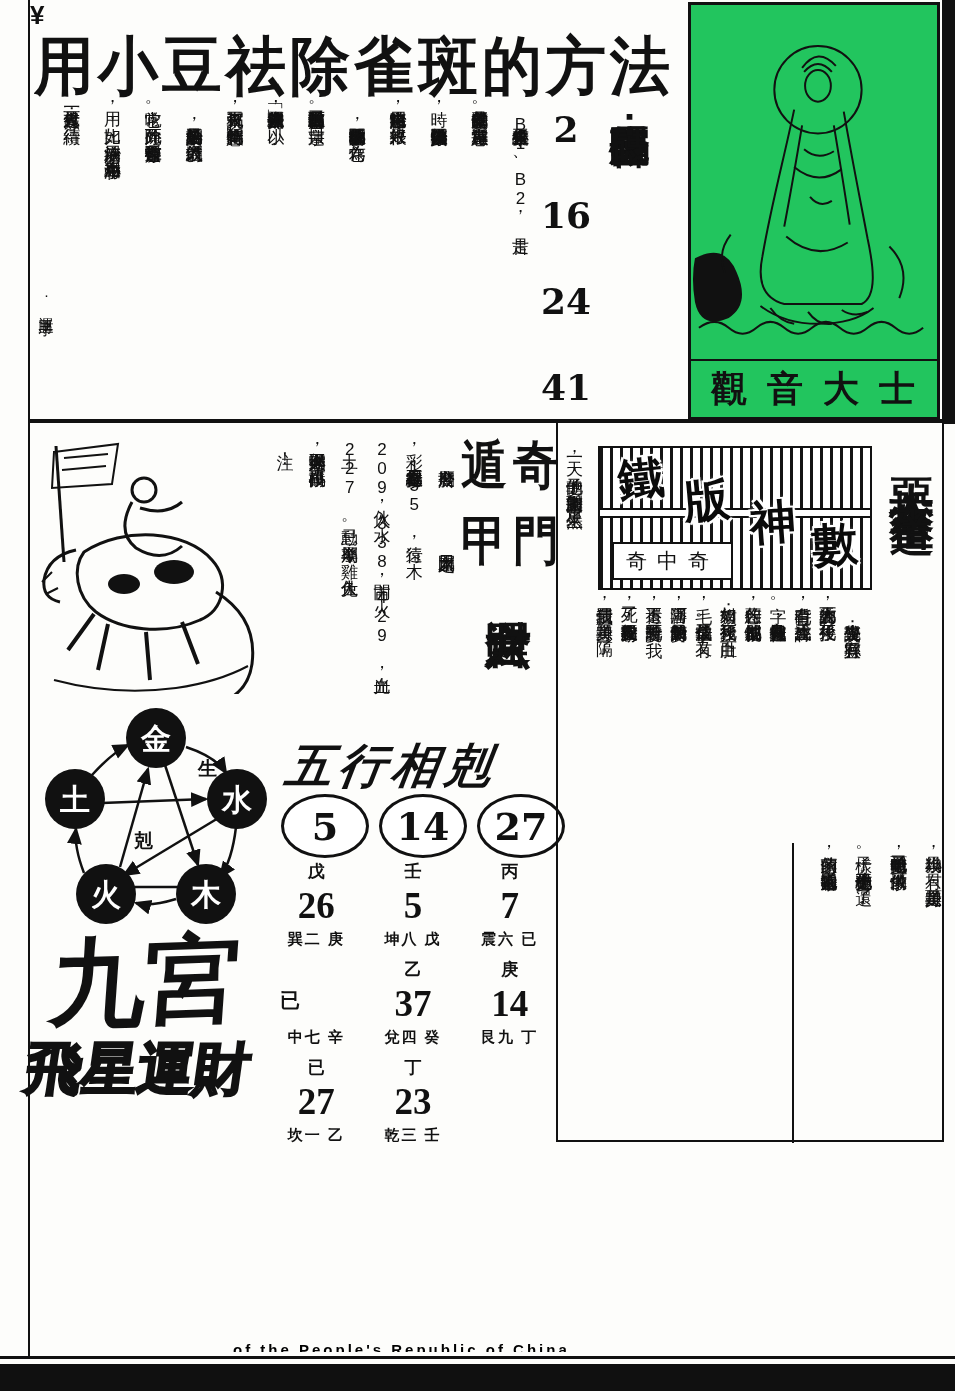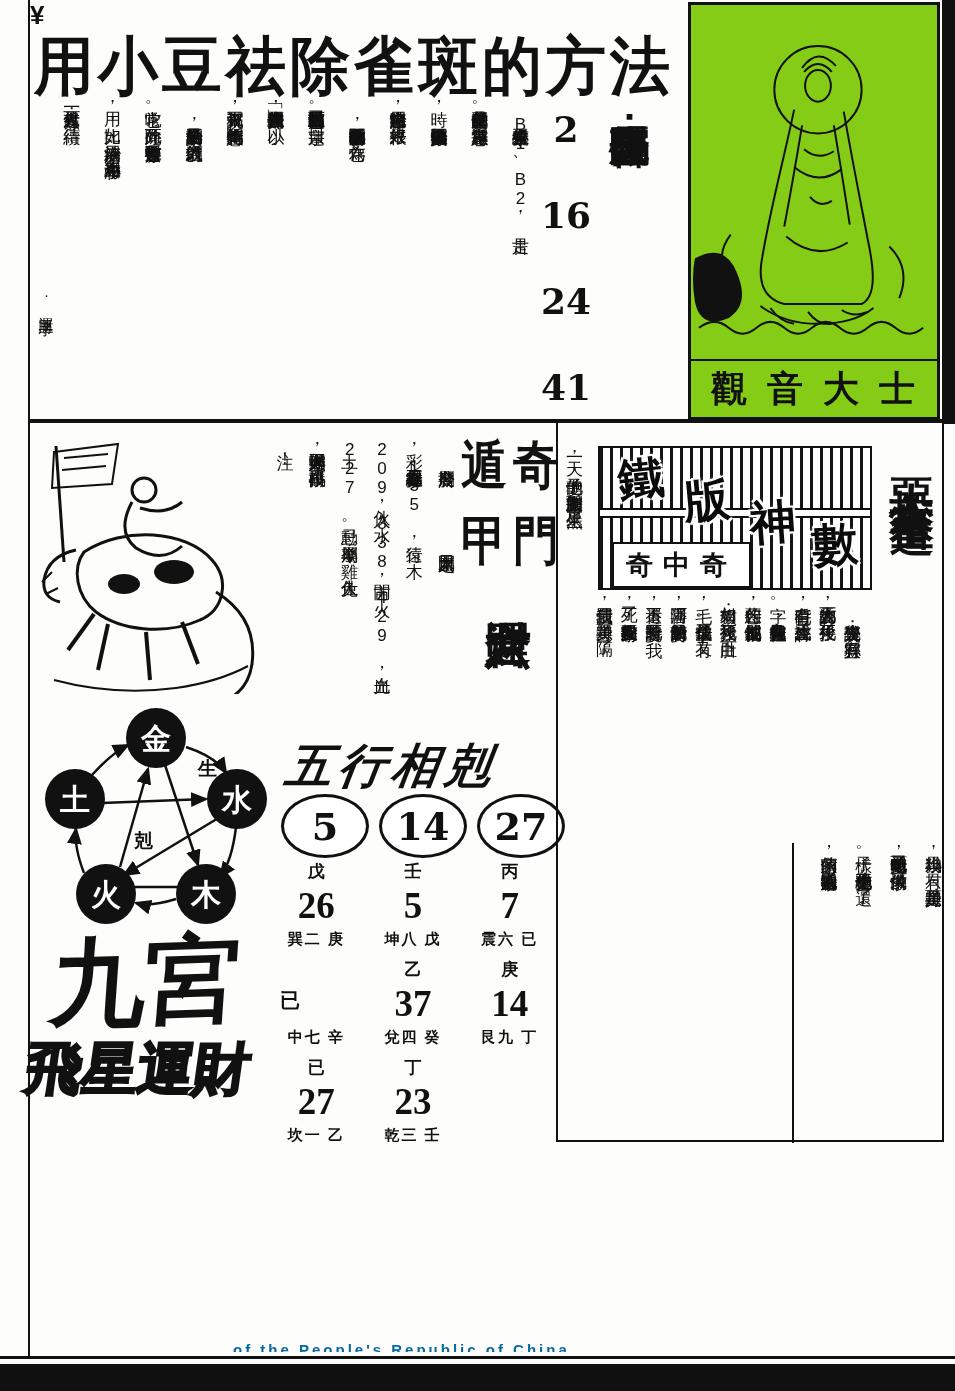--- a/index.html
+++ b/index.html
@@ -21,21 +21,21 @@
   .vcols .vcol{display:block;}
   .top-article{left:34px;top:98px;width:506px;height:318px;font-size:17px;line-height:2.4;}
   .byline{left:36px;top:286px;height:120px;font-size:15px;letter-spacing:2px;}
 
   .oracle-title{left:600px;top:94px;height:326px;font-size:40px;font-weight:700;line-height:1.5;}
   .oracle-nums{left:536px;top:108px;width:60px;height:300px;display:flex;flex-direction:column;
                justify-content:space-between;align-items:center;
                font-family:"DejaVu Serif",serif;font-size:36px;font-weight:700;}
 
   
-  .guanyin-box{left:688px;top:2px;width:252px;height:418px;border:3px solid #111;background:#84cc16;box-sizing:border-box;}
+  .guanyin-box{left:688px;top:2px;width:252px;height:418px;border:3px solid #111;background:#22c55e;box-sizing:border-box;}
   .guanyin-art{position:absolute;left:0;top:0;width:100%;height:352px;}
   .guanyin-caption{position:absolute;left:0;bottom:0;width:100%;height:58px;border-top:2px solid #111;
                    display:flex;align-items:center;justify-content:center;font-size:36px;font-weight:700;letter-spacing:20px;padding-left:18px;box-sizing:border-box;}
 
   
   .qimen-block{left:458px;top:428px;width:104px;height:156px;display:grid;grid-template-columns:52px 52px;grid-auto-rows:76px;
                font-size:46px;font-weight:900;font-family:"DejaVu Serif",serif;}
   .qimen-block span{display:flex;align-items:center;justify-content:center;transform:scaleY(1.15);}
   .qimen-sub{left:478px;top:584px;height:214px;font-size:46px;font-weight:900;line-height:1.35;font-family:"DejaVu Serif",serif;}
   .qimen-article{left:264px;top:440px;width:198px;height:302px;font-size:17px;line-height:1.9;}
@@ -61,32 +61,32 @@
   .callig-small{left:26px;top:1032px;width:240px;font-size:56px;font-weight:900;font-family:"DejaVu Serif",serif;
                 color:#fff;-webkit-text-stroke:2.5px #111;text-stroke:2.5px #111;transform:skewX(-8deg);white-space:nowrap;}
 
   
   .tieban{left:598px;top:446px;width:274px;height:144px;border:2px solid #111;box-sizing:border-box;
           background:repeating-linear-gradient(to right,#141414 0 3px,#fff 3px 10px);}
   .tieban-band{position:absolute;left:0;top:60px;width:100%;height:6px;background:#fff;border-top:2px solid #111;border-bottom:2px solid #111;}
   .tieban-char{position:absolute;font-size:46px;font-weight:900;font-family:"DejaVu Serif",serif;color:#0a0a0a;
                text-shadow:2px 2px 0 #fff,-2px -2px 0 #fff,2px -2px 0 #fff,-2px 2px 0 #fff,0 0 5px #fff;}
   .tieban-badge{position:absolute;left:12px;top:94px;background:#fff;border:2px solid #111;padding:3px 12px;
-                font-size:27px;font-weight:700;letter-spacing:10px;}
+                font-size:21px;font-weight:400;letter-spacing:10px;}
 
   
   .right-title{left:884px;top:442px;height:376px;font-size:44px;font-weight:900;line-height:1.3;letter-spacing:6px;}
   .right-article{left:586px;top:594px;width:278px;height:290px;font-size:17px;line-height:1.46;}
   .right-full-col{left:558px;top:448px;width:28px;height:438px;font-size:17px;}
   .right-cont{left:792px;top:843px;width:152px;height:300px;border-left:2px solid #111;padding-left:4px;
               font-size:17px;line-height:2.05;}
 
   
   .footer-clip{left:233px;top:1341px;width:510px;height:11px;overflow:hidden;}
-  .footer-clip span{display:block;font-size:15px;font-weight:700;letter-spacing:3px;color:#0369a1;white-space:nowrap;}
+  .footer-clip span{display:block;font-size:15px;font-weight:700;letter-spacing:3px;color:#000000;white-space:nowrap;}
 
   .corner-mark{left:30px;top:0px;font-size:26px;font-weight:900;}
   svg{display:block;}
 </style>
 </head>
 <body>
 
 <div class="page">
 
   <div class="abs rule" style="left:28px;top:0;width:2px;height:1356px;"></div>

